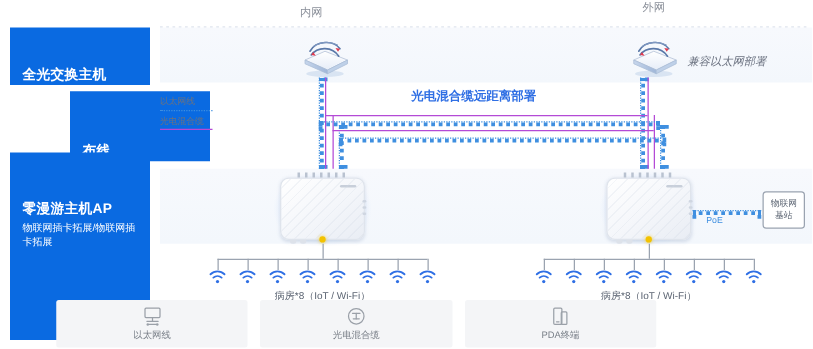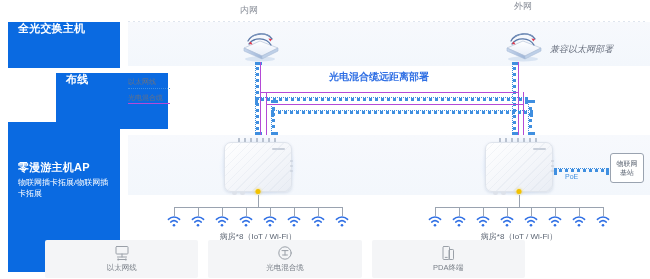--- a/index.html
+++ b/index.html
@@ -17,21 +17,21 @@
 
   
   .side-band {
     position: absolute;
     left: 8px; width: 112px;
     background: #0a6ae1;
     color: #ffffff;
     padding: 0 10px;
     display: flex;
     flex-direction: column;
-    justify-content: flex-start;
+    justify-content: flex-end;
   }
   .side-band.b1 { top: 22px;  height: 46px; }
   .side-band.b2 { top: 73px;  height: 56px; margin-left: 48px; }
   .side-band.b3 { top: 122px; height: 150px; justify-content: flex-end; padding-bottom: 72px; }
 
   .band-title {
     font-size: 11px; font-weight: bold;
     letter-spacing: .2px;
     line-height: 1.25;
     white-space: nowrap;

